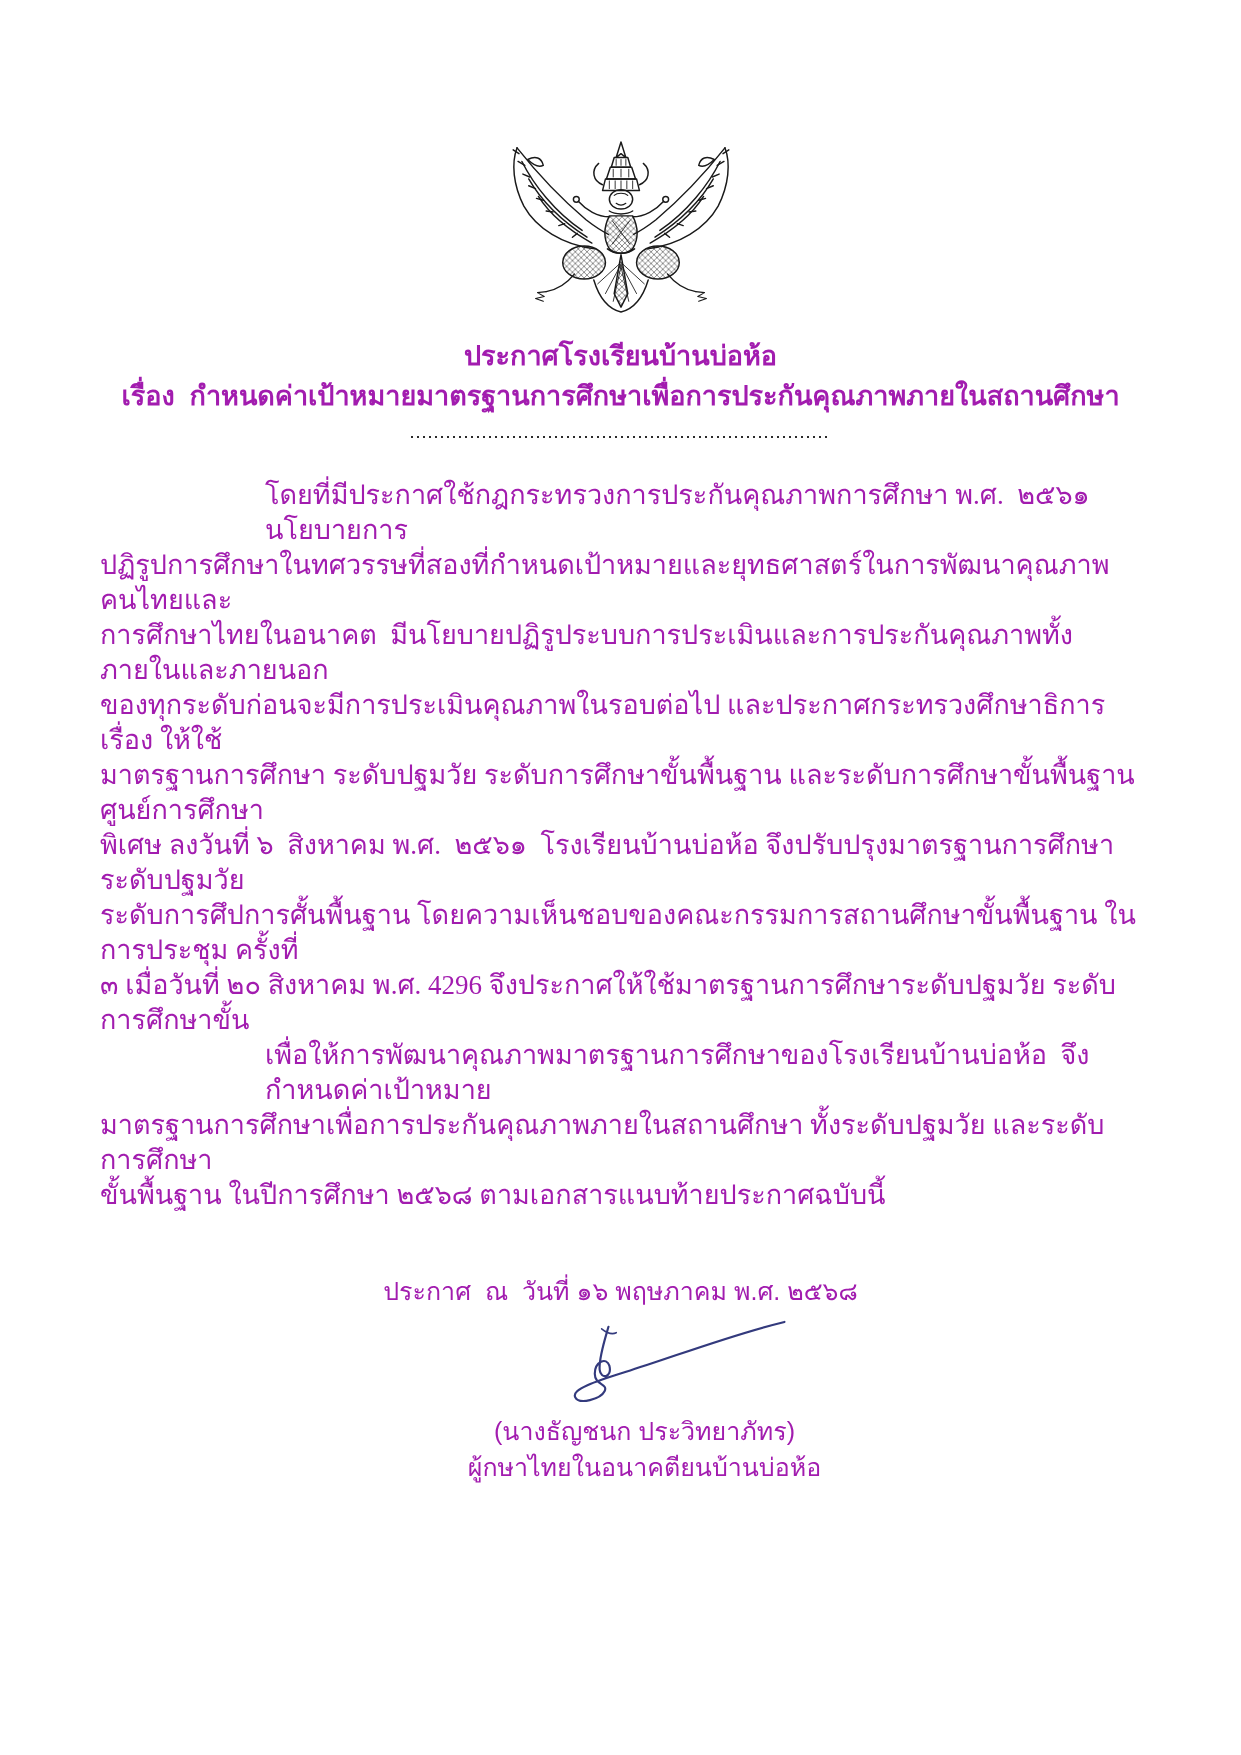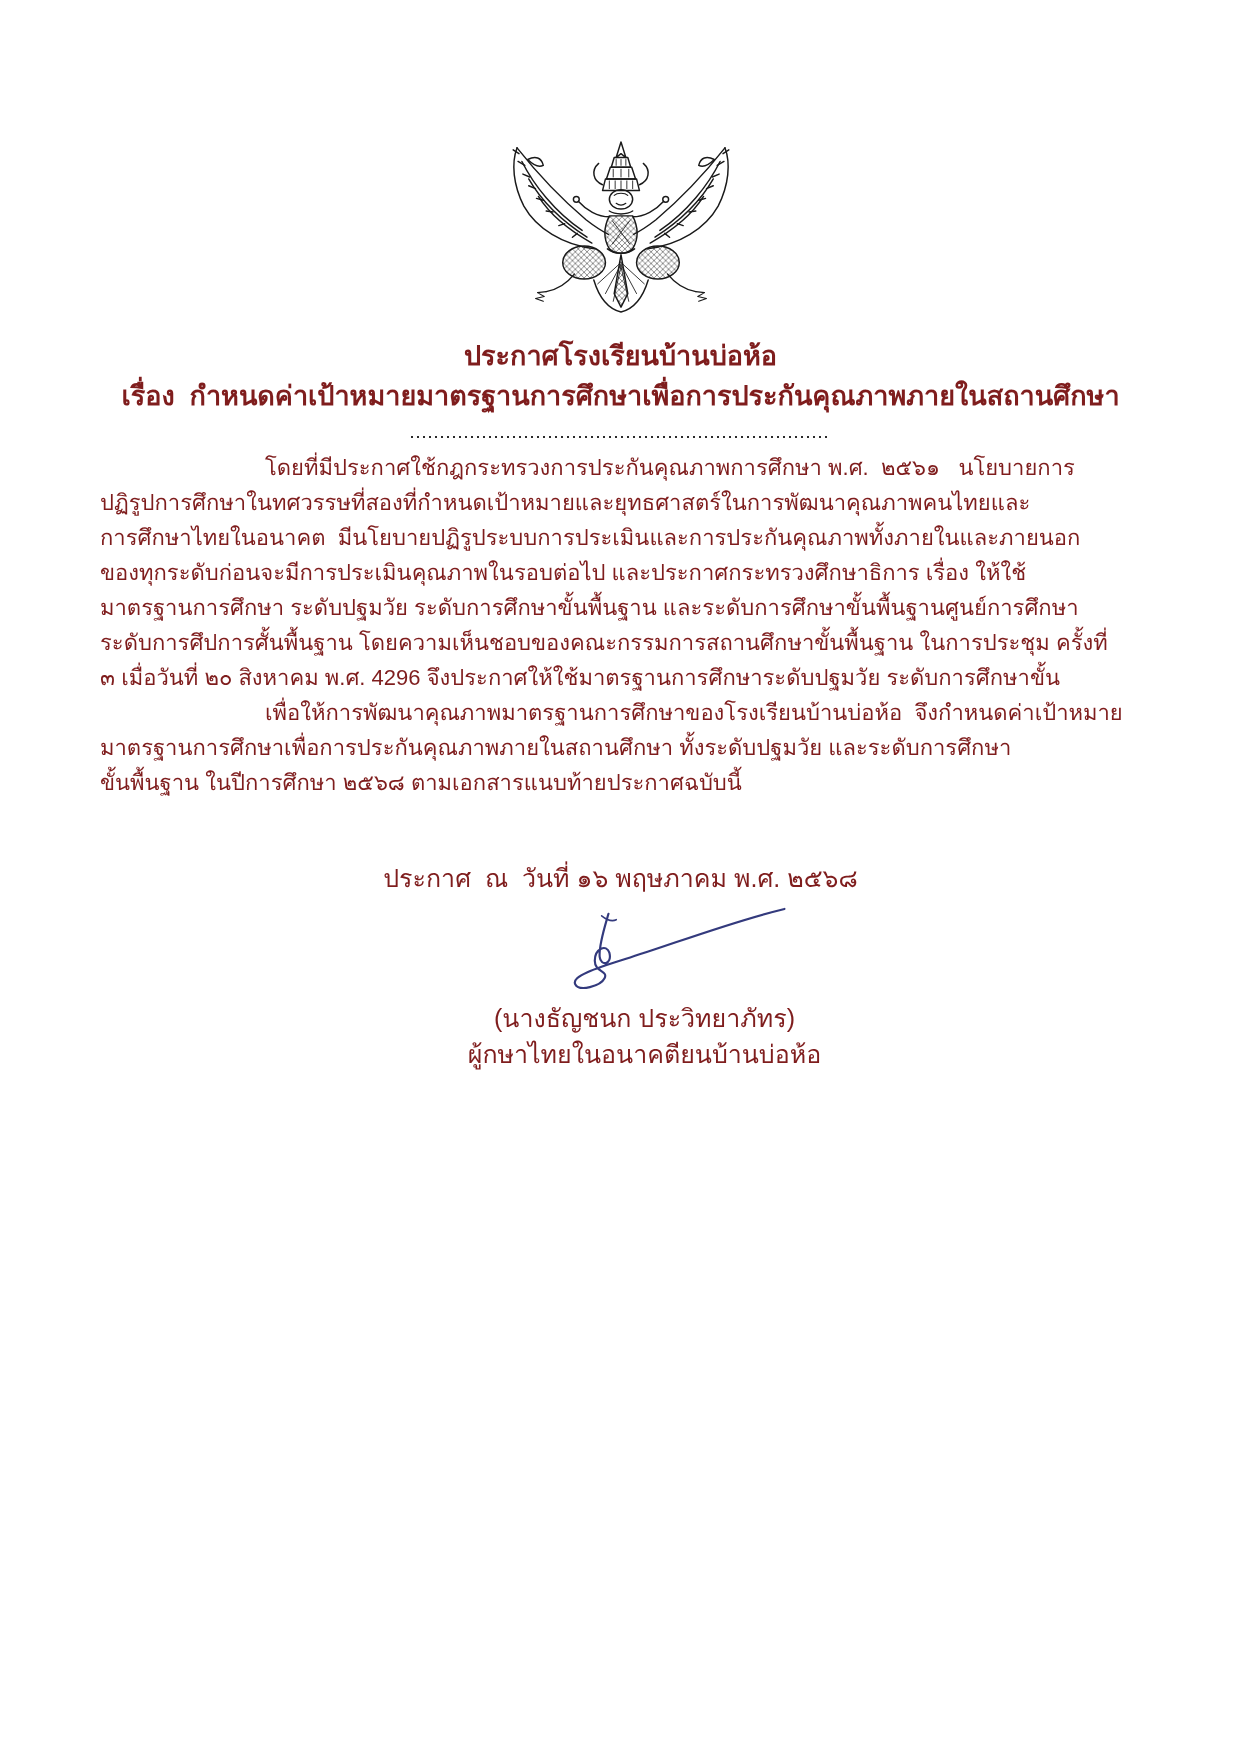--- a/index.html
+++ b/index.html
@@ -4,21 +4,21 @@
 <style>
   * { margin: 0; padding: 0; box-sizing: border-box; }
   html, body { background: #e8e8e8; }
   .page {
     position: relative;
     width: 1241px;
     height: 1755px;
     margin: 0 auto;
     background: #ffffff;
     font-family: "Liberation Sans", "DejaVu Sans", sans-serif;
-    color: #7f1d1d;
+    color: #a21caf;
     overflow: hidden;
   }
   .emblem-wrap {
     padding-top: 138px;
     text-align: center;
   }
   .emblem-wrap svg { display: inline-block; }
   .title-block {
     margin-top: 14px;
     text-align: center;
@@ -29,23 +29,24 @@
   .dotted-divider {
     width: 420px;
     height: 3px;
     margin: 19px auto 0 auto;
     background-image: repeating-linear-gradient(to right, #2a2a2a 0 2px, transparent 2px 6px);
     background-position: 0 50%;
     background-size: 100% 2px;
     background-repeat: no-repeat;
   }
   .doc-body {
-    margin: 12px 100px 0 100px;
-    font-size: 22px;
+    margin: 40px 100px 0 100px;
+    font-size: 27px;
     line-height: 35px;
+    font-family: Liberation Serif, serif;
   }
   .body-line { min-height: 35px; white-space: pre-wrap; }
   .indent { padding-left: 165px; }
   .date-line {
     margin-top: 60px;
     text-align: center;
     font-size: 25px;
     line-height: 36px;
     white-space: pre-wrap;
   }
@@ -135,20 +136,21 @@
   </div>
 
   <div class="dotted-divider"></div>
 
   <div class="doc-body">
     <div class="body-line indent">โดยที่มีประกาศใช้กฎกระทรวงการประกันคุณภาพการศึกษา พ.ศ.  ๒๕๖๑   นโยบายการ</div>
     <div class="body-line">ปฏิรูปการศึกษาในทศวรรษที่สองที่กำหนดเป้าหมายและยุทธศาสตร์ในการพัฒนาคุณภาพคนไทยและ</div>
     <div class="body-line">การศึกษาไทยในอนาคต  มีนโยบายปฏิรูประบบการประเมินและการประกันคุณภาพทั้งภายในและภายนอก</div>
     <div class="body-line">ของทุกระดับก่อนจะมีการประเมินคุณภาพในรอบต่อไป และประกาศกระทรวงศึกษาธิการ เรื่อง ให้ใช้</div>
     <div class="body-line">มาตรฐานการศึกษา ระดับปฐมวัย ระดับการศึกษาขั้นพื้นฐาน และระดับการศึกษาขั้นพื้นฐานศูนย์การศึกษา</div>
+    <div class="body-line">พิเศษ ลงวันที่ ๖  สิงหาคม พ.ศ.  ๒๕๖๑  โรงเรียนบ้านบ่อห้อ จึงปรับปรุงมาตรฐานการศึกษาระดับปฐมวัย</div>
     <div class="body-line">ระดับการศึปการศั้นพื้นฐาน โดยความเห็นชอบของคณะกรรมการสถานศึกษาขั้นพื้นฐาน ในการประชุม ครั้งที่</div>
     <div class="body-line">๓ เมื่อวันที่ ๒๐ สิงหาคม พ.ศ. 4296 จึงประกาศให้ใช้มาตรฐานการศึกษาระดับปฐมวัย ระดับการศึกษาขั้น</div>
     <div class="body-line indent">เพื่อให้การพัฒนาคุณภาพมาตรฐานการศึกษาของโรงเรียนบ้านบ่อห้อ  จึงกำหนดค่าเป้าหมาย</div>
     <div class="body-line">มาตรฐานการศึกษาเพื่อการประกันคุณภาพภายในสถานศึกษา ทั้งระดับปฐมวัย และระดับการศึกษา</div>
     <div class="body-line">ขั้นพื้นฐาน ในปีการศึกษา ๒๕๖๘ ตามเอกสารแนบท้ายประกาศฉบับนี้</div>
   </div>
 
   <div class="date-line">ประกาศ  ณ  วันที่ ๑๖ พฤษภาคม พ.ศ. ๒๕๖๘</div>
 
   <div class="signature-block">

